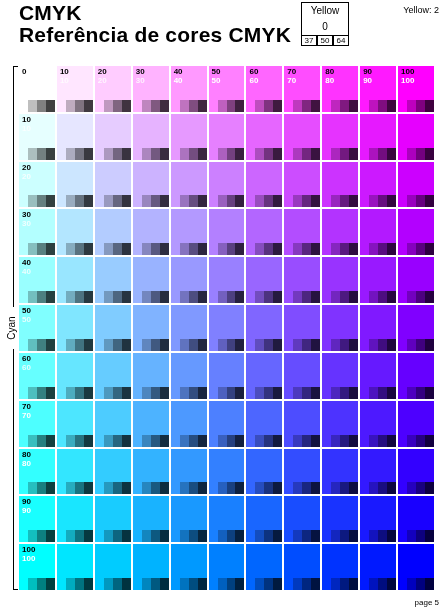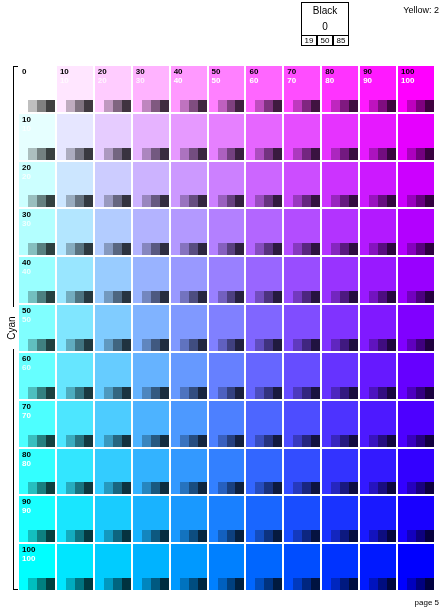--- a/index.html
+++ b/index.html
@@ -55,29 +55,31 @@
 
   .footer{position:absolute;right:6px;bottom:1px;font-size:8px;}
 </style>
 </head>
 <body>
 
 <div class="page">
 
   <div class="hdr">
     <div class="titles">
+      <div class="t1">CMYK</div>
+      <div class="t2">Referência de cores CMYK</div>
     </div>
 
     <div class="blackbox">
-      <div class="bb-name">Black</div>
+      <div class="bb-name">Yellow</div>
       <div class="bb-val">0</div>
       <div class="bb-cells">
-        <div>19</div>
+        <div>37</div>
         <div>50</div>
-        <div>85</div>
+        <div>64</div>
       </div>
     </div>
 
     <div class="yellow">Yellow: 2</div>
   </div>
 
 
   <div class="cyan-axis">
     <div class="cyan-line"></div>
     <div class="cyan-lbl">Cyan</div>

